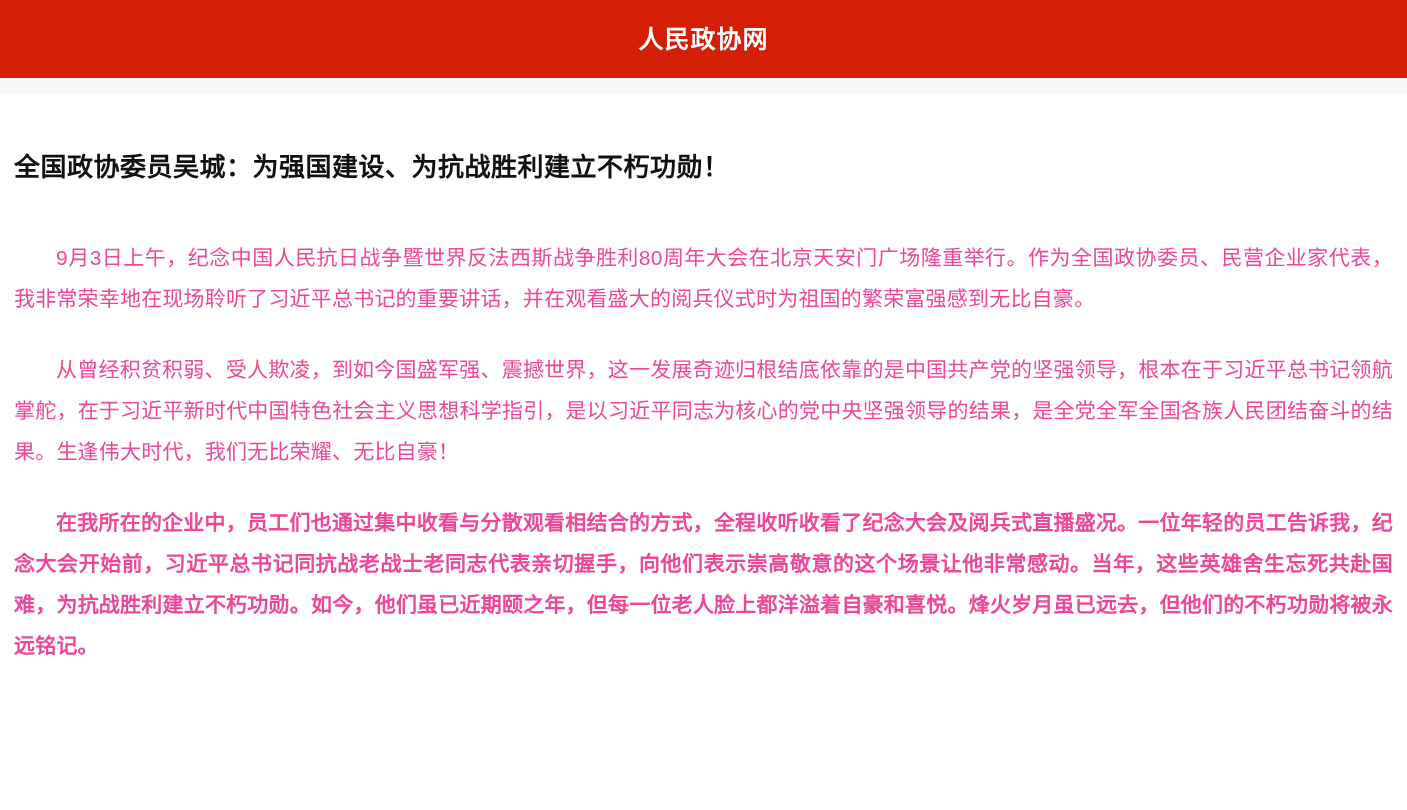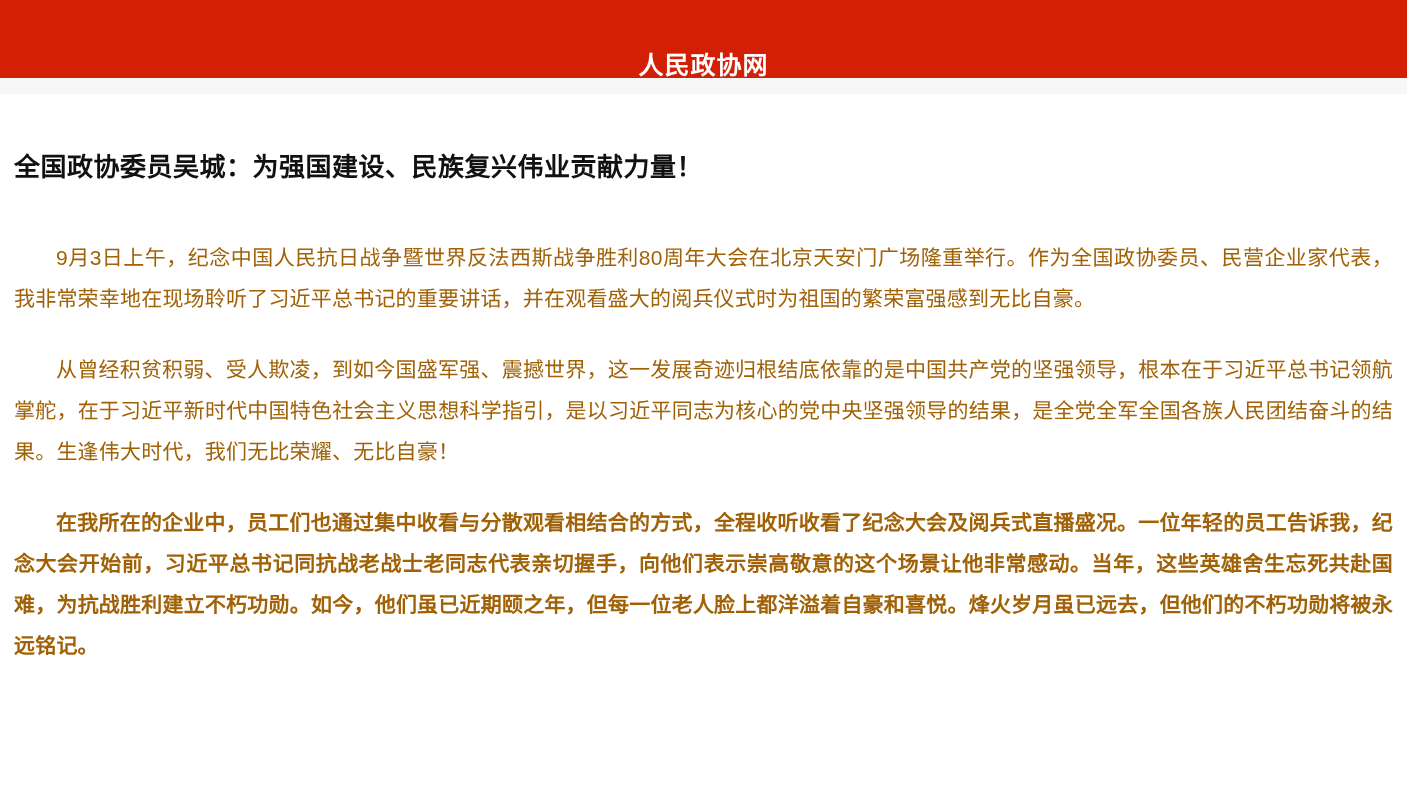--- a/index.html
+++ b/index.html
@@ -11,21 +11,21 @@
     height: 810px;
     background: #ffffff;
     font-family: "Liberation Sans", "DejaVu Sans", sans-serif;
     overflow: hidden;
   }
   .site-header {
     width: 100%;
     height: 78px;
     background: #d21f06;
     display: flex;
-    align-items: flex-end;
+    align-items: center;
     justify-content: center;
     box-sizing: border-box;
   }
   .site-header .site-title {
     color: #ffffff;
     font-size: 25px;
     font-weight: 700;
     letter-spacing: 1px;
     line-height: 1;
   }
@@ -48,39 +48,39 @@
     letter-spacing: 0.5px;
     line-height: 1.4;
   }
   .article-body {
     padding-top: 52px;
   }
   .article-body p {
     margin: 0 0 30px 0;
     font-size: 21px;
     line-height: 41px;
-    color: #a16207;
+    color: #ec4899;
     text-align: justify;
     text-indent: 2em;
     letter-spacing: 0.2px;
   }
   .article-body p:last-child {
     margin-bottom: 0;
     font-weight: bold;
   }
 </style>
 </head>
 <body>
 
 <div class="site-header">
   <span class="site-title">人民政协网</span>
 </div>
 
 <div class="header-gap"></div>
 
 <div class="article">
-  <h1 class="article-title">全国政协委员吴城：为强国建设、民族复兴伟业贡献力量！</h1>
+  <h1 class="article-title">全国政协委员吴城：为强国建设、为抗战胜利建立不朽功勋！</h1>
   <div class="article-body">
     <p>9月3日上午，纪念中国人民抗日战争暨世界反法西斯战争胜利80周年大会在北京天安门广场隆重举行。作为全国政协委员、民营企业家代表，我非常荣幸地在现场聆听了习近平总书记的重要讲话，并在观看盛大的阅兵仪式时为祖国的繁荣富强感到无比自豪。</p>
     <p>从曾经积贫积弱、受人欺凌，到如今国盛军强、震撼世界，这一发展奇迹归根结底依靠的是中国共产党的坚强领导，根本在于习近平总书记领航掌舵，在于习近平新时代中国特色社会主义思想科学指引，是以习近平同志为核心的党中央坚强领导的结果，是全党全军全国各族人民团结奋斗的结果。生逢伟大时代，我们无比荣耀、无比自豪！</p>
     <p>在我所在的企业中，员工们也通过集中收看与分散观看相结合的方式，全程收听收看了纪念大会及阅兵式直播盛况。一位年轻的员工告诉我，纪念大会开始前，习近平总书记同抗战老战士老同志代表亲切握手，向他们表示崇高敬意的这个场景让他非常感动。当年，这些英雄舍生忘死共赴国难，为抗战胜利建立不朽功勋。如今，他们虽已近期颐之年，但每一位老人脸上都洋溢着自豪和喜悦。烽火岁月虽已远去，但他们的不朽功勋将被永远铭记。</p>
   </div>
 </div>
 
 </body></html>

